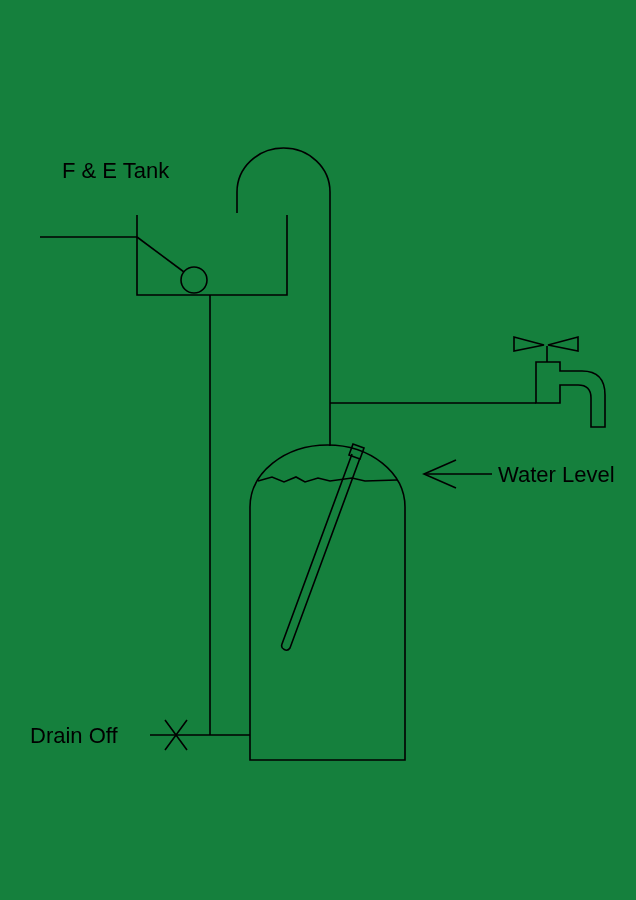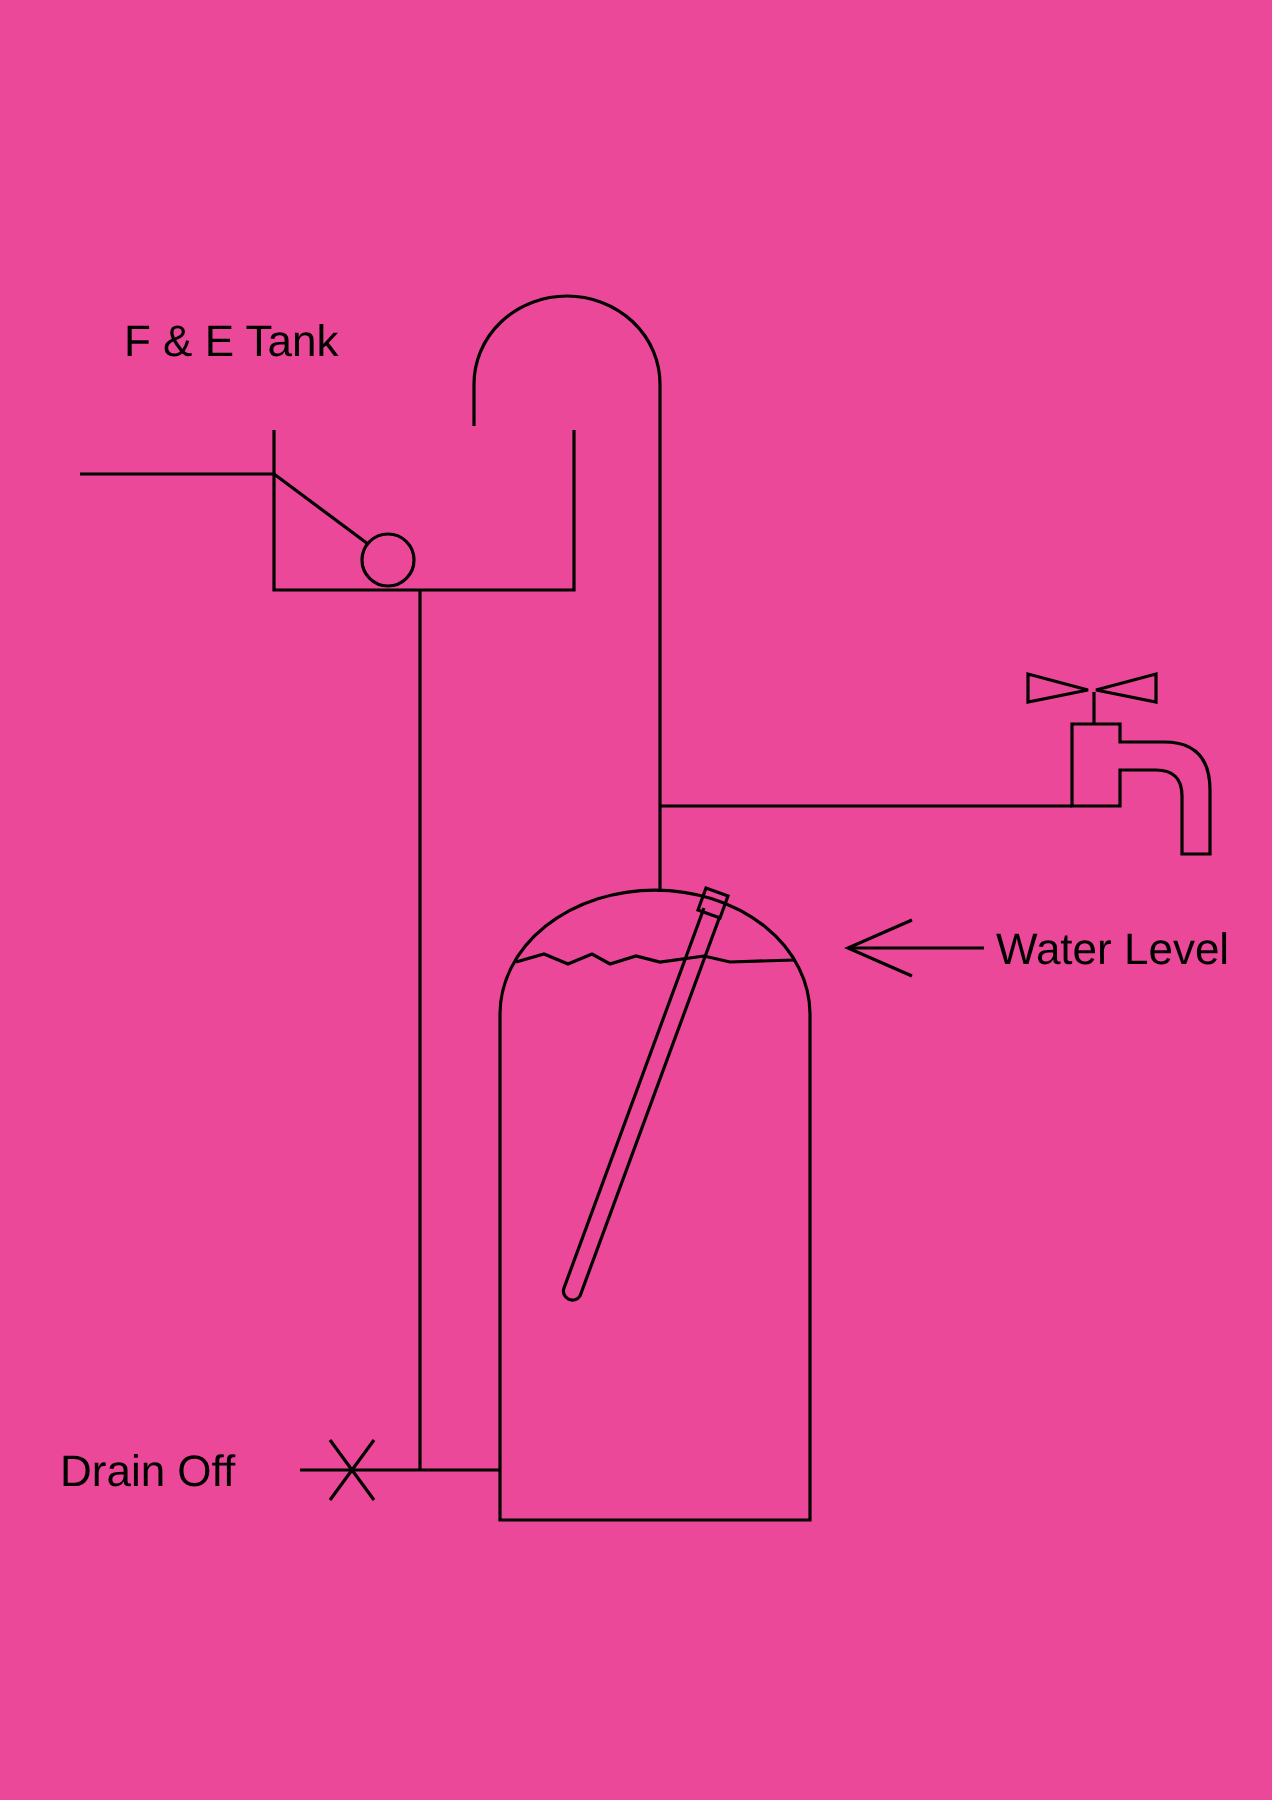--- a/index.html
+++ b/index.html
@@ -5,21 +5,21 @@
   html, body {
     margin: 0;
     padding: 0;
     background: #ffffff;
     font-family: "Liberation Sans", sans-serif;
   }
   .page {
     position: relative;
     width: 636px;
     height: 900px;
-    background: #ec4899;
+    background: #15803d;
     overflow: hidden;
   }
   svg { display: block; }
   .ln {
     fill: none;
     stroke: #000000;
     stroke-width: 1.6;
     stroke-linejoin: miter;
     stroke-linecap: butt;
   }

